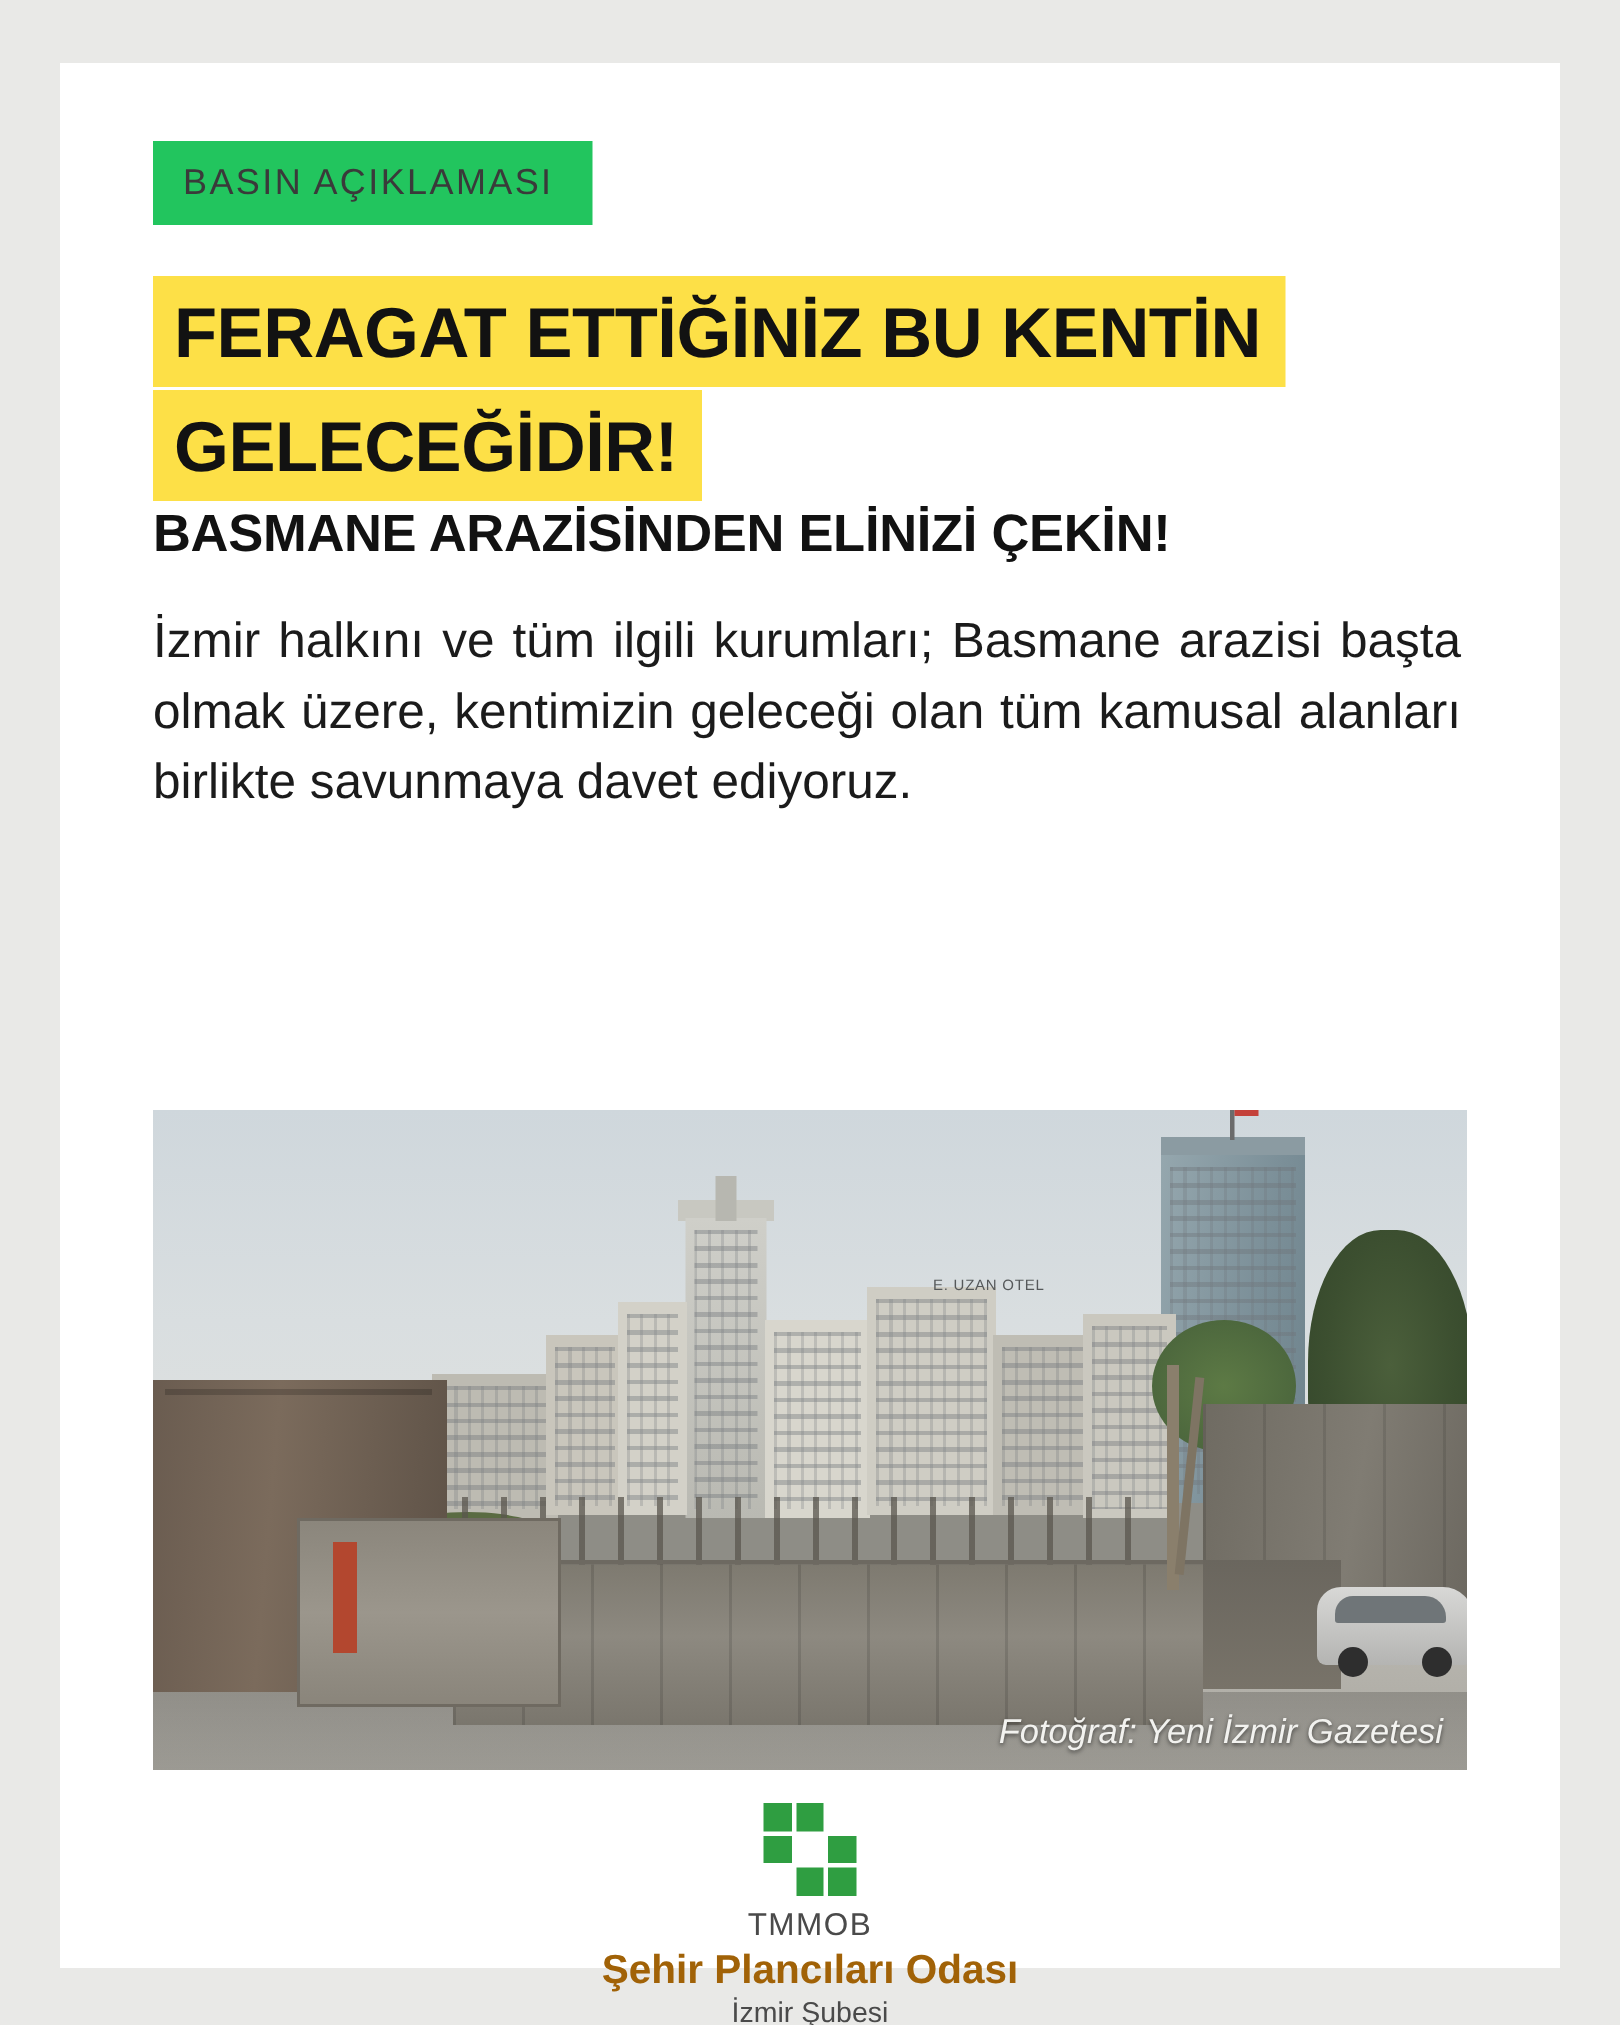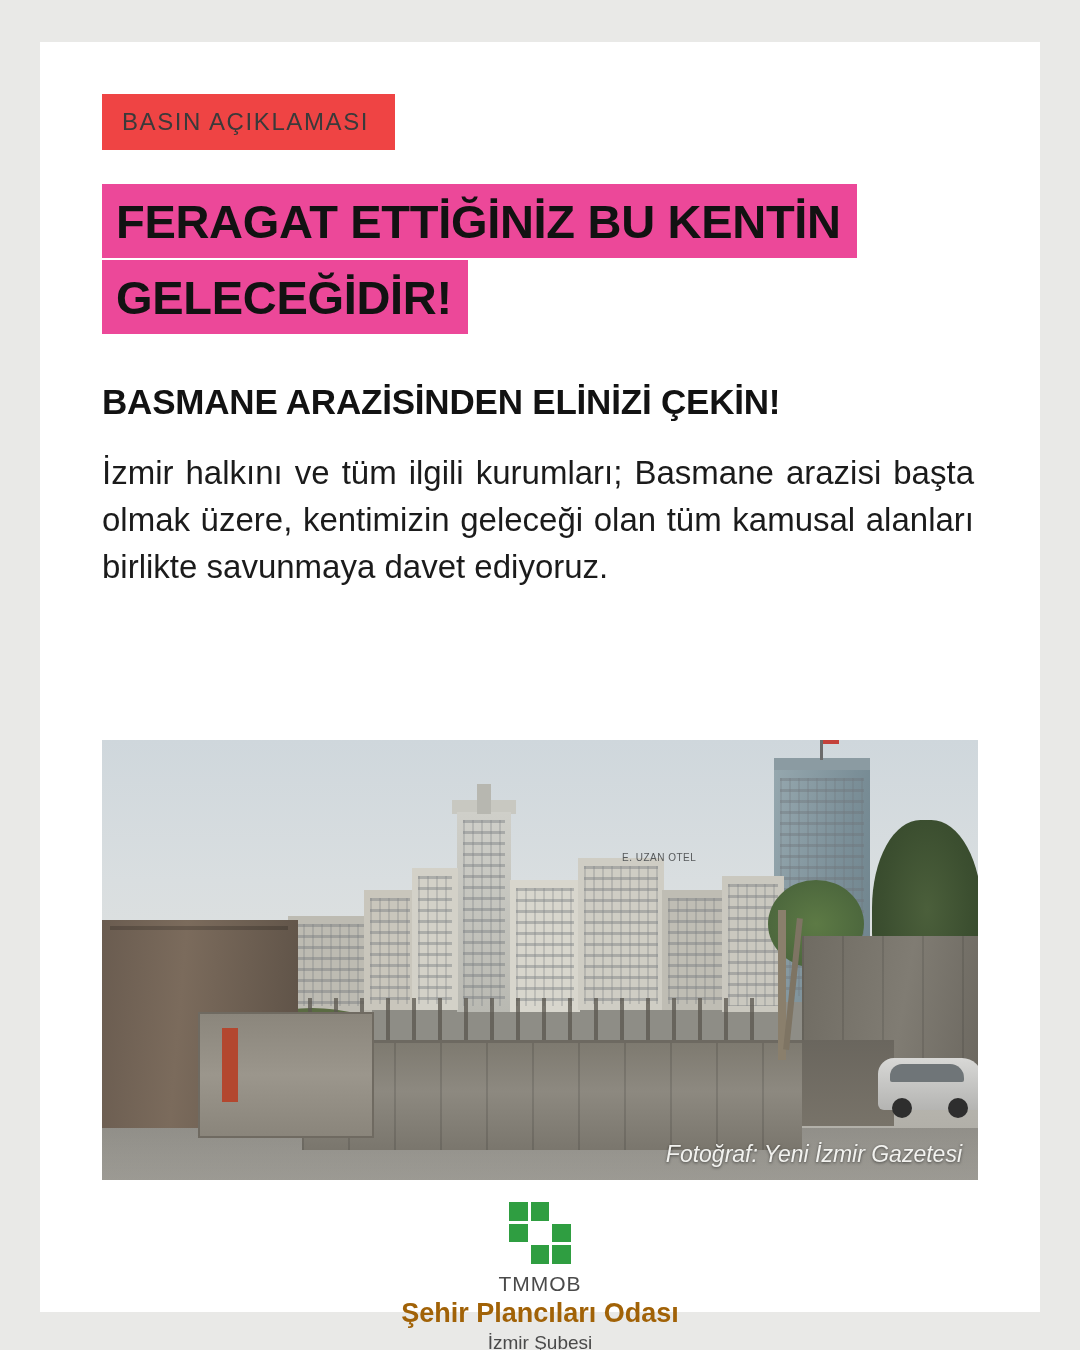--- a/index.html
+++ b/index.html
@@ -22,47 +22,46 @@
   }
   .inner {
     position: absolute;
     left: 62px; top: 52px;
     width: 876px;
   }
 
   
   .eyebrow {
     display: inline-block;
-    background: #ef4444;
+    background: #22c55e;
     color: #3a3a3a;
     font-size: 24px;
     letter-spacing: 1.6px;
     padding: 14px 26px 14px 20px;
     font-weight: 400;
   }
 
   
   .headline-wrap {
     margin-top: 34px;
     line-height: 0;
   }
   .headline-line {
     display: inline-block;
-    background: #ec4899;
+    background: #fde047;
     color: #121212;
     font-size: 47px;
     font-weight: 700;
     letter-spacing: -0.3px;
     line-height: 1.28;
     padding: 8px 16px 6px 14px;
     margin-bottom: 2px;
   }
 
   .subhead {
-    margin-top: 46px;
     font-size: 35px;
     font-weight: 700;
     color: #121212;
     letter-spacing: -0.2px;
   }
 
   .body-text {
     margin-top: 28px;
     font-size: 33px;
     line-height: 1.42;

